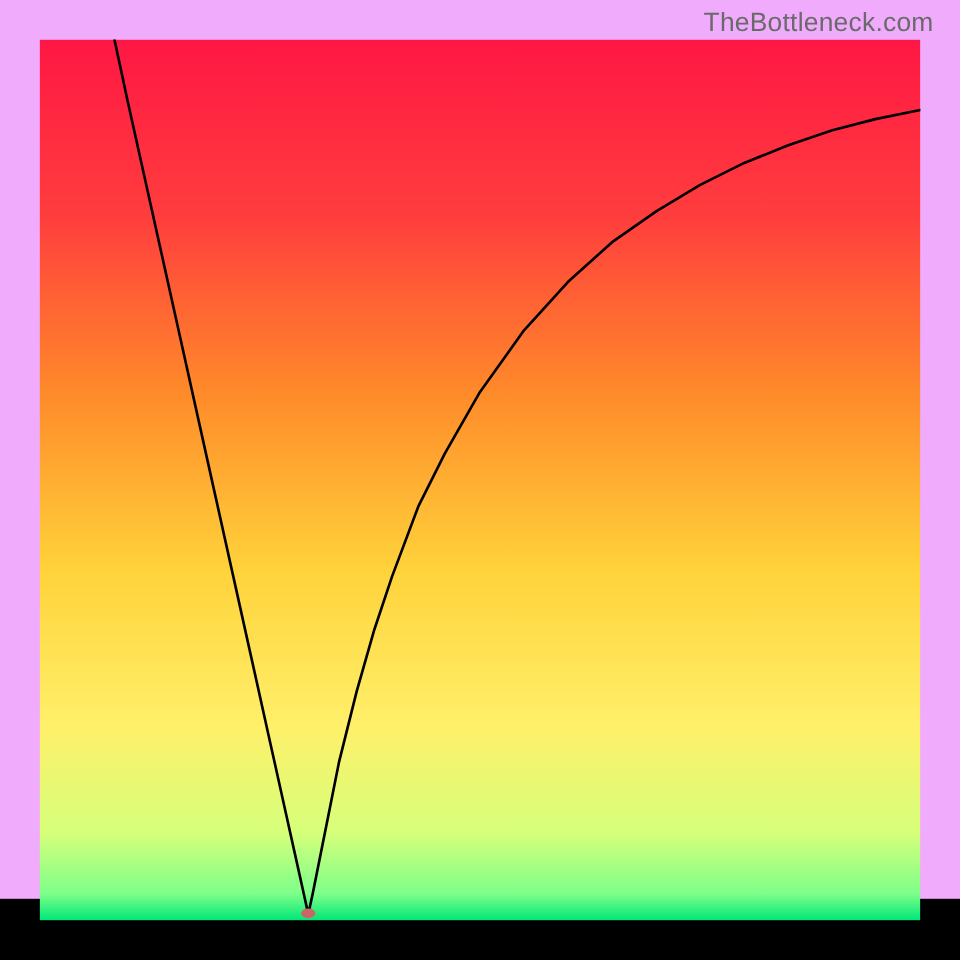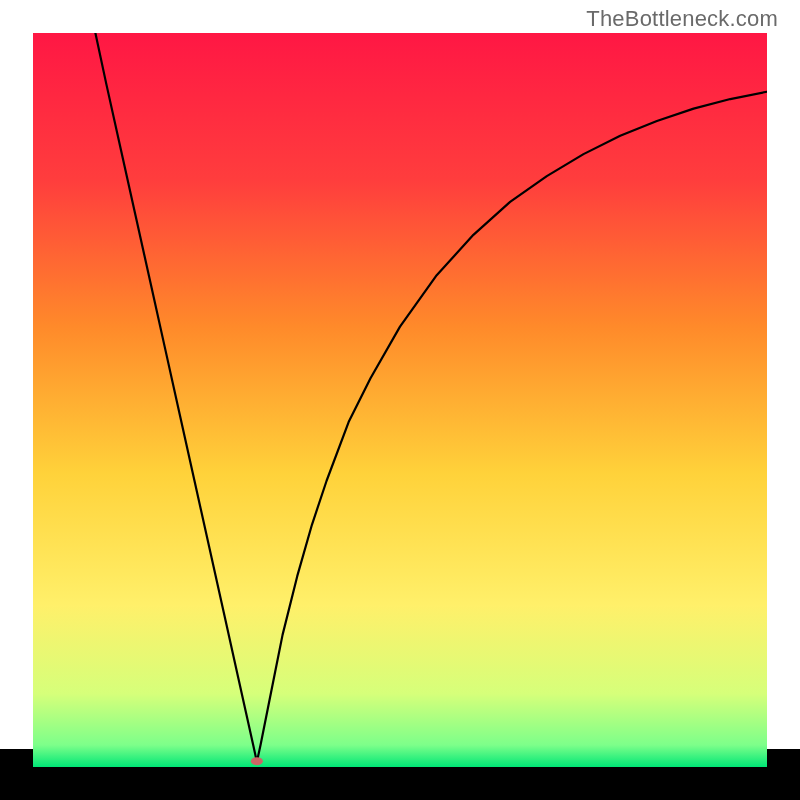--- a/index.html
+++ b/index.html
@@ -10,21 +10,21 @@
     background: #000;
     overflow: hidden;
     font-family: Arial, Helvetica, sans-serif;
   }
   .frame {
     position: absolute;
     top: 0;
     left: 0;
     width: 800px;
     height: 749px;
-    background: #ffffff;
+    background: #f0abfc;
   }
   .plot-area {
     position: absolute;
     top: 33px;
     left: 33px;
     width: 734px;
     height: 734px;
     
   }
   .watermark {

